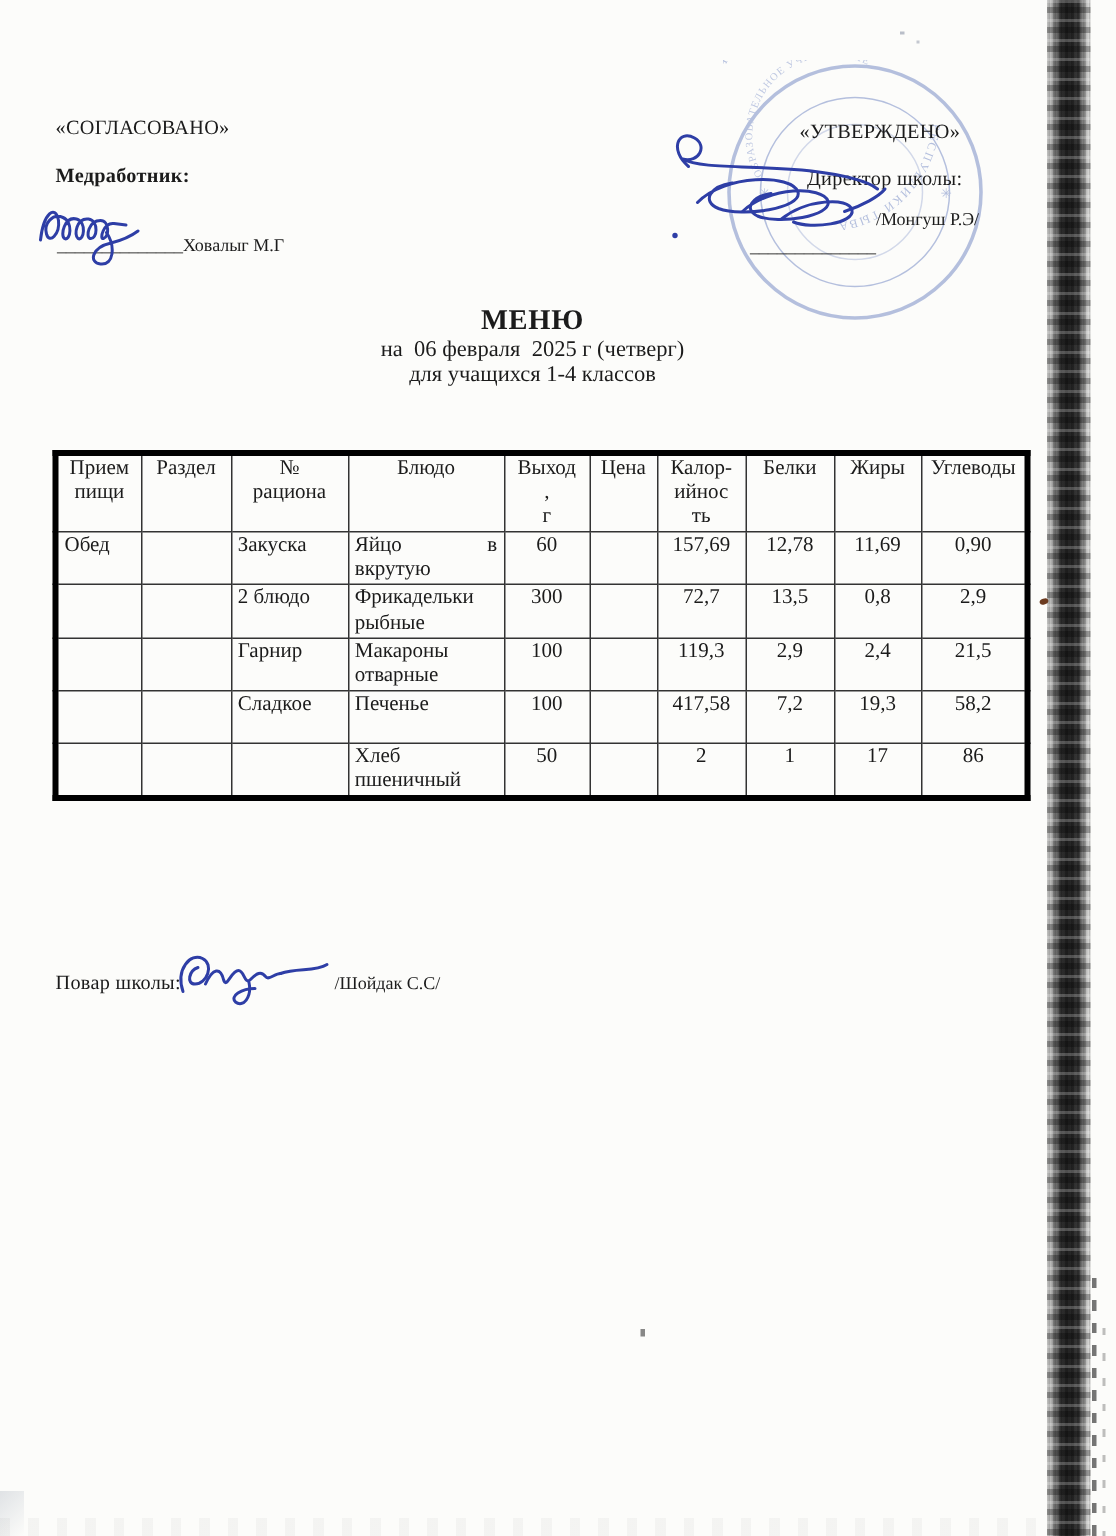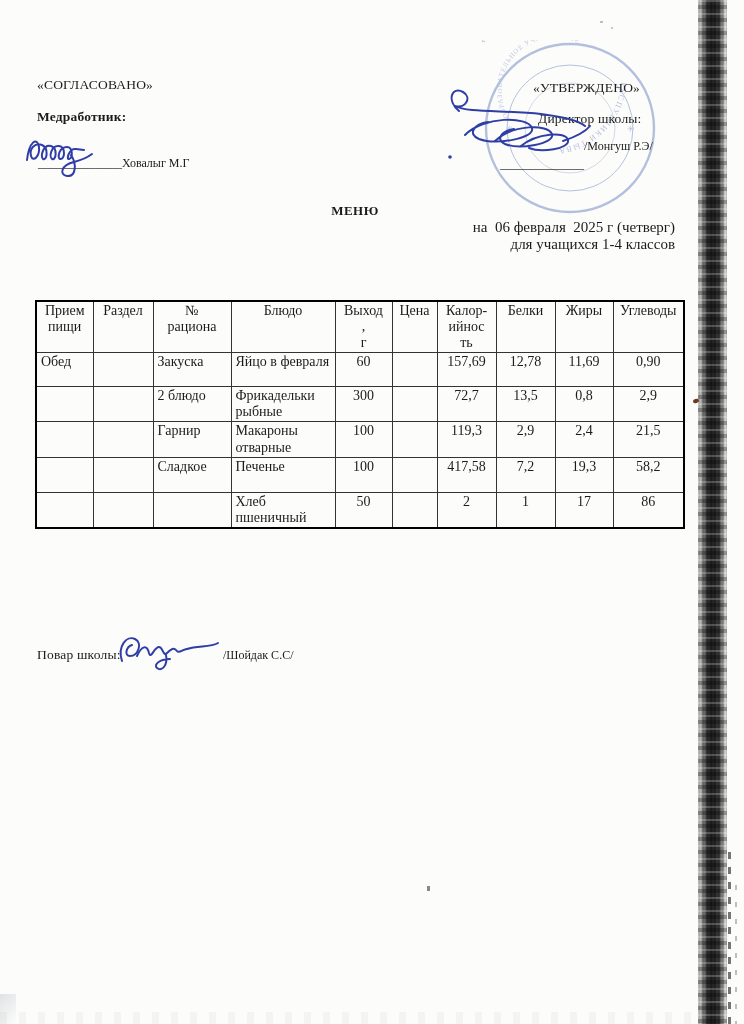--- a/index.html
+++ b/index.html
@@ -7,28 +7,28 @@
     position:relative; width:744px; height:1024px; margin:0 auto;
     background:#fcfcfa; overflow:hidden;
     font-family:"Liberation Serif","DejaVu Serif",serif;
     color:#1b1b1b;
   }
   .abs { position:absolute; }
   .lbl { font-size:13.5px; letter-spacing:0.2px; }
   .sigline { font-size:12px; white-space:pre; }
   
   .title-block { left:35px; top:203px; width:640px; text-align:center; }
-  .title-main { font-size:13px; font-weight:bold; letter-spacing:0.5px; }
-  .title-sub  { font-size:15px; line-height:16.5px; white-space:pre-wrap;text-align:right; }
+  .title-main { font-size:19px; font-weight:bold; letter-spacing:0.5px; }
+  .title-sub  { font-size:15px; line-height:16.5px; white-space:pre-wrap; }
   
   table.menu {
     position:absolute; left:35px; top:300px;
     border-collapse:collapse; table-layout:fixed;
     font-size:14px; line-height:1.15; color:#1b1b1b;
-    border:2px solid #000000;
+    border:4px solid #000000;
   }
   table.menu th, table.menu td {
     border:1px solid #333; vertical-align:top;
     padding:1px 4px; font-weight:normal; overflow:hidden;
   }
   table.menu thead tr { height:51px; }
   table.menu tbody tr { height:34px;margin-left:21px; }
   table.menu tbody tr:nth-child(n+4) { height:35px; }
   th.hdr { text-align:center; white-space:pre-line; padding-top:2px; }
   td.c-meal, td.c-ration { text-align:left; padding-left:5px; }
@@ -152,21 +152,21 @@
         <th class="hdr">Белки</th>
         <th class="hdr">Жиры</th>
         <th class="hdr">Углеводы</th>
       </tr>
     </thead>
     <tbody>
       <tr>
         <td class="c-meal">Обед</td>
         <td></td>
         <td class="c-ration">Закуска</td>
-        <td class="c-dish">Яйцо в февраля</td>
+        <td class="c-dish">Яйцо в вкрутую</td>
         <td class="c-num">60</td>
         <td class="c-num"></td>
         <td class="c-num">157,69</td>
         <td class="c-num">12,78</td>
         <td class="c-num">11,69</td>
         <td class="c-num">0,90</td>
       </tr>
       <tr>
         <td class="c-meal"></td>
         <td></td>

